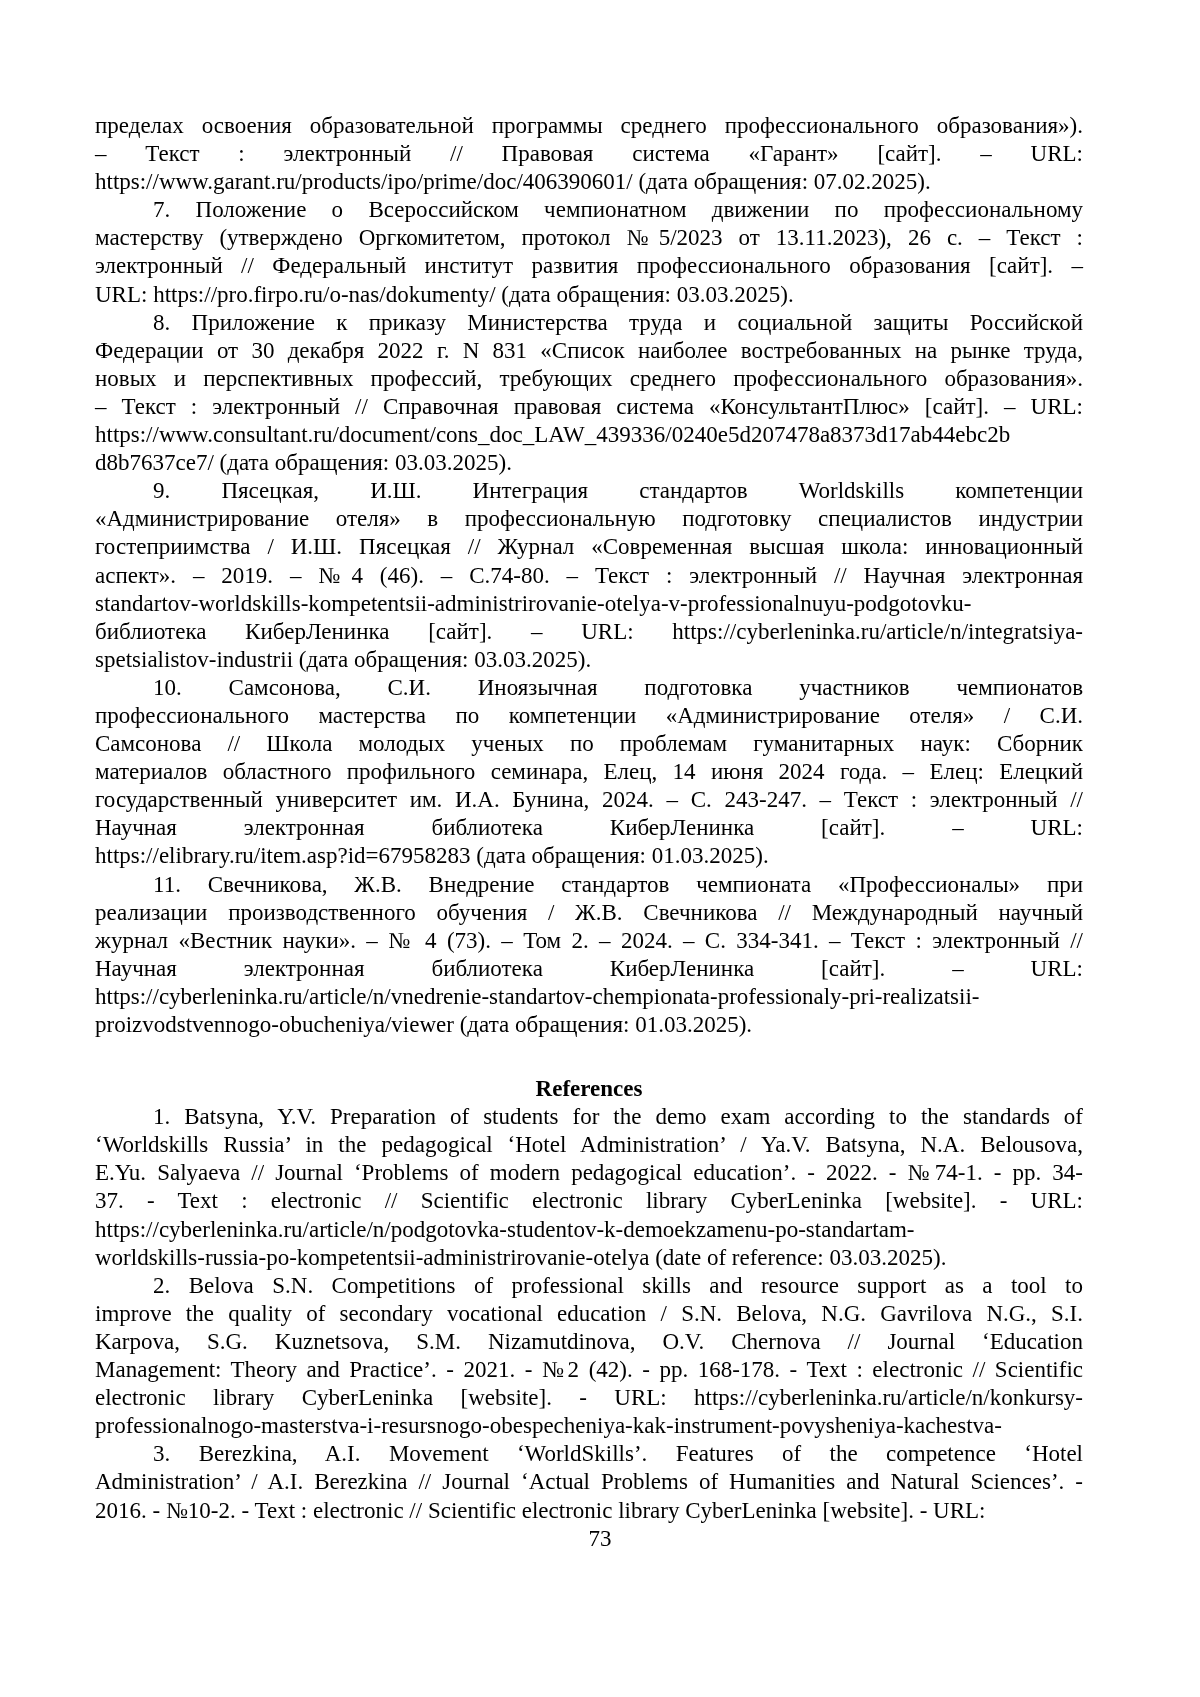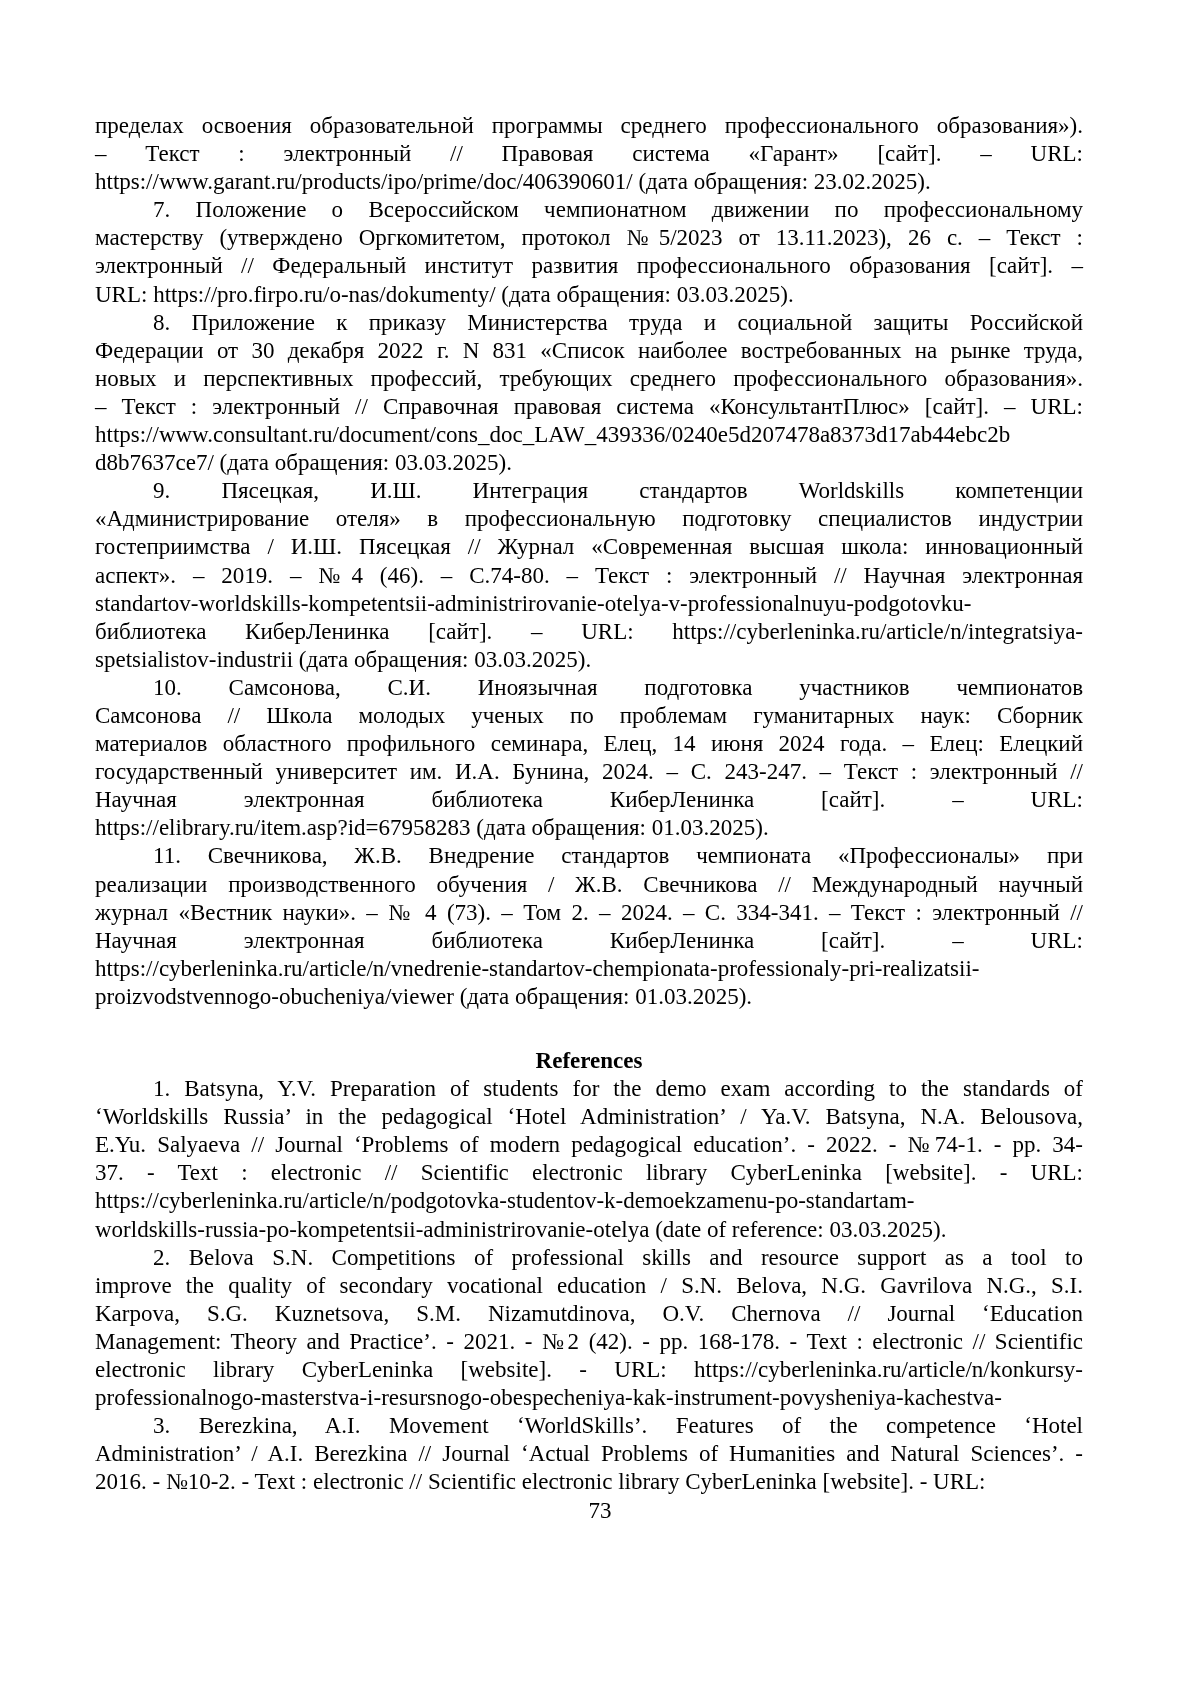--- a/index.html
+++ b/index.html
@@ -40,21 +40,21 @@
   }
 </style>
 </head>
 <body>
 
 <div class="page">
   <div>
       <div class="para">
         <div class="line first">пределах освоения образовательной программы среднего профессионального образования»).</div>
         <div class="line">– Текст : электронный // Правовая система «Гарант» [сайт]. – URL:</div>
-        <div class="line last">https://www.garant.ru/products/ipo/prime/doc/406390601/ (дата обращения: 23.02.2025).</div>
+        <div class="line last">https://www.garant.ru/products/ipo/prime/doc/406390601/ (дата обращения: 07.02.2025).</div>
       </div>
       <div class="para indent">
         <div class="line first">7. Положение о Всероссийском чемпионатном движении по профессиональному</div>
         <div class="line">мастерству (утверждено Оргкомитетом, протокол №5/2023 от 13.11.2023), 26 с. – Текст :</div>
         <div class="line">электронный // Федеральный институт развития профессионального образования [сайт]. –</div>
         <div class="line last">URL: https://pro.firpo.ru/o-nas/dokumenty/ (дата обращения: 03.03.2025).</div>
       </div>
       <div class="para indent">
         <div class="line first">8. Приложение к приказу Министерства труда и социальной защиты Российской</div>
         <div class="line">Федерации от 30 декабря 2022 г. N 831 «Список наиболее востребованных на рынке труда,</div>
@@ -67,20 +67,21 @@
         <div class="line first">9. Пясецкая, И.Ш. Интеграция стандартов Worldskills компетенции</div>
         <div class="line">«Администрирование отеля» в профессиональную подготовку специалистов индустрии</div>
         <div class="line">гостеприимства / И.Ш. Пясецкая // Журнал «Современная высшая школа: инновационный</div>
         <div class="line">аспект». – 2019. – №4 (46). – С.74-80. – Текст : электронный // Научная электронная</div>
         <div class="line">standartov-worldskills-kompetentsii-administrirovanie-otelya-v-professionalnuyu-podgotovku-</div>
         <div class="line">библиотека КиберЛенинка [сайт]. – URL: https://cyberleninka.ru/article/n/integratsiya-</div>
         <div class="line last">spetsialistov-industrii (дата обращения: 03.03.2025).</div>
       </div>
       <div class="para indent">
         <div class="line first">10. Самсонова, С.И. Иноязычная подготовка участников чемпионатов</div>
+        <div class="line">профессионального мастерства по компетенции «Администрирование отеля» / С.И.</div>
         <div class="line">Самсонова // Школа молодых ученых по проблемам гуманитарных наук: Сборник</div>
         <div class="line">материалов областного профильного семинара, Елец, 14 июня 2024 года. – Елец: Елецкий</div>
         <div class="line">государственный университет им. И.А. Бунина, 2024. – С. 243-247. – Текст : электронный //</div>
         <div class="line">Научная электронная библиотека КиберЛенинка [сайт]. – URL:</div>
         <div class="line last">https://elibrary.ru/item.asp?id=67958283 (дата обращения: 01.03.2025).</div>
       </div>
       <div class="para indent">
         <div class="line first">11. Свечникова, Ж.В. Внедрение стандартов чемпионата «Профессионалы» при</div>
         <div class="line">реализации производственного обучения / Ж.В. Свечникова // Международный научный</div>
         <div class="line">журнал «Вестник науки». – № 4 (73). – Том 2. – 2024. – С. 334-341. – Текст : электронный //</div>

